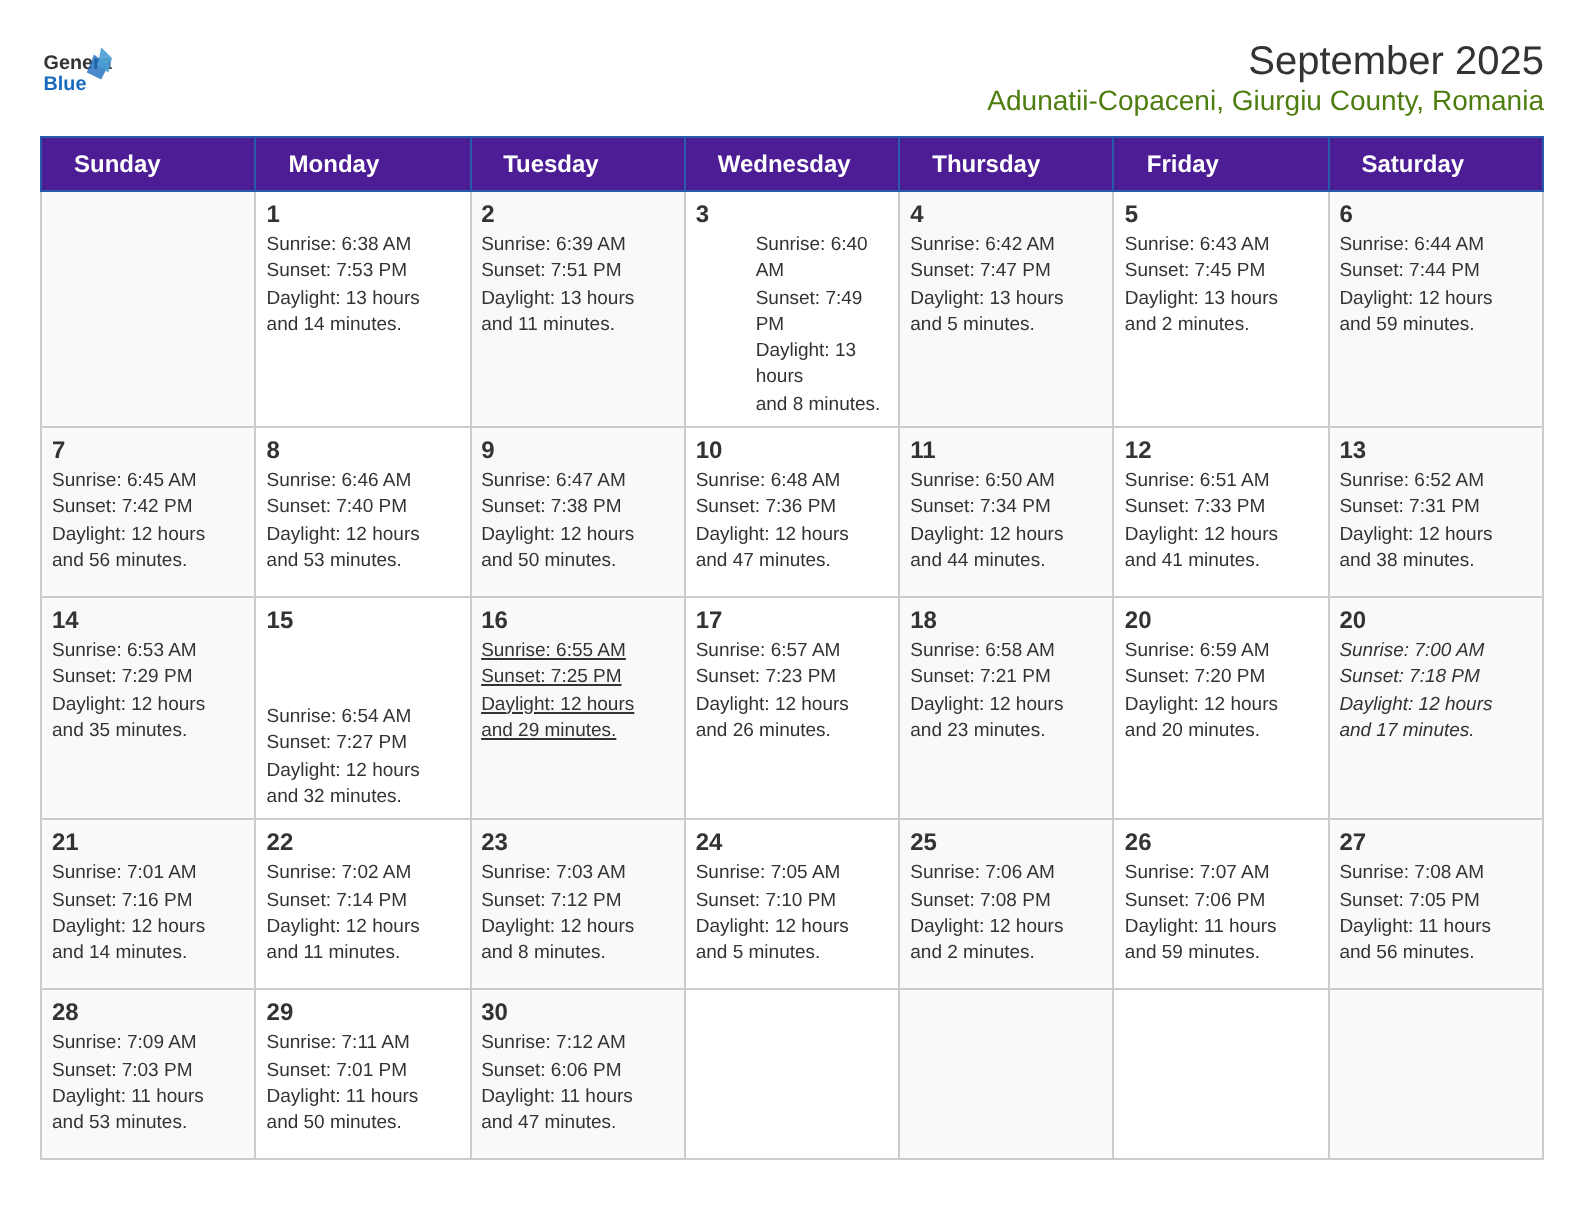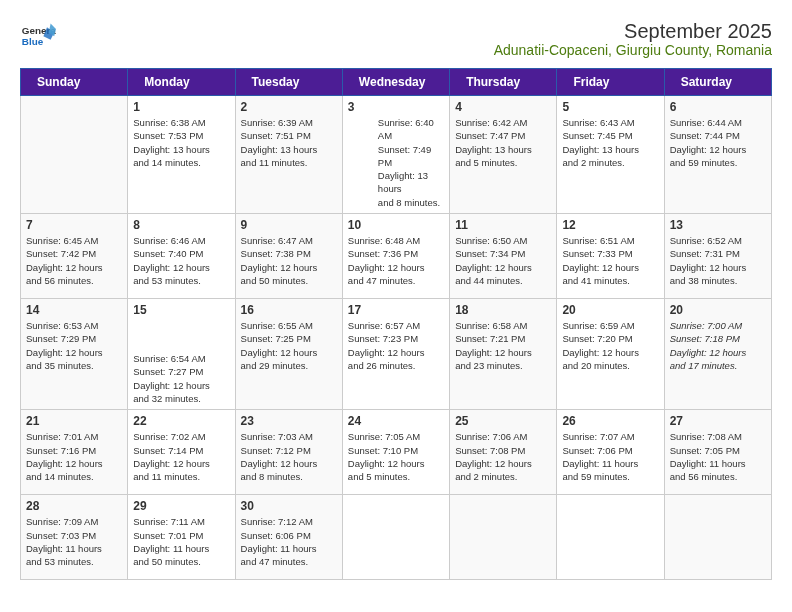--- a/index.html
+++ b/index.html
@@ -221,21 +221,21 @@
         </td>
         <td>
           <span class="day-number">15</span>
           <div class="day-info" style="white-space: pre-line; margin-top: 35px;">Sunrise: 6:54 AM
 Sunset: 7:27 PM
 Daylight: 12 hours
 and 32 minutes.</div>
         </td>
         <td>
           <span class="day-number">16</span>
-          <div class="day-info" style="white-space: pre-line;">Sunrise: 6:55 AM
+          <div class="day-info" style="white-space: pre-line; text-decoration: underline;">Sunrise: 6:55 AM
 Sunset: 7:25 PM
 Daylight: 12 hours
 and 29 minutes.</div>
         </td>
         <td>
           <span class="day-number">17</span>
           <div class="day-info" style="white-space: pre-line;">Sunrise: 6:57 AM
 Sunset: 7:23 PM
 Daylight: 12 hours
 and 26 minutes.</div>

